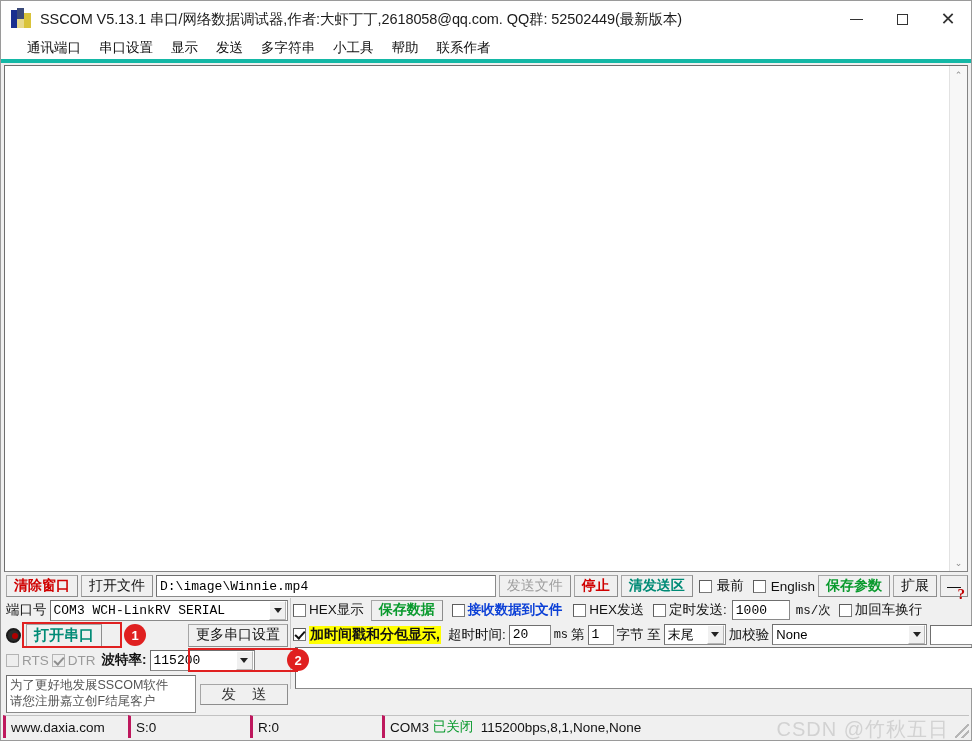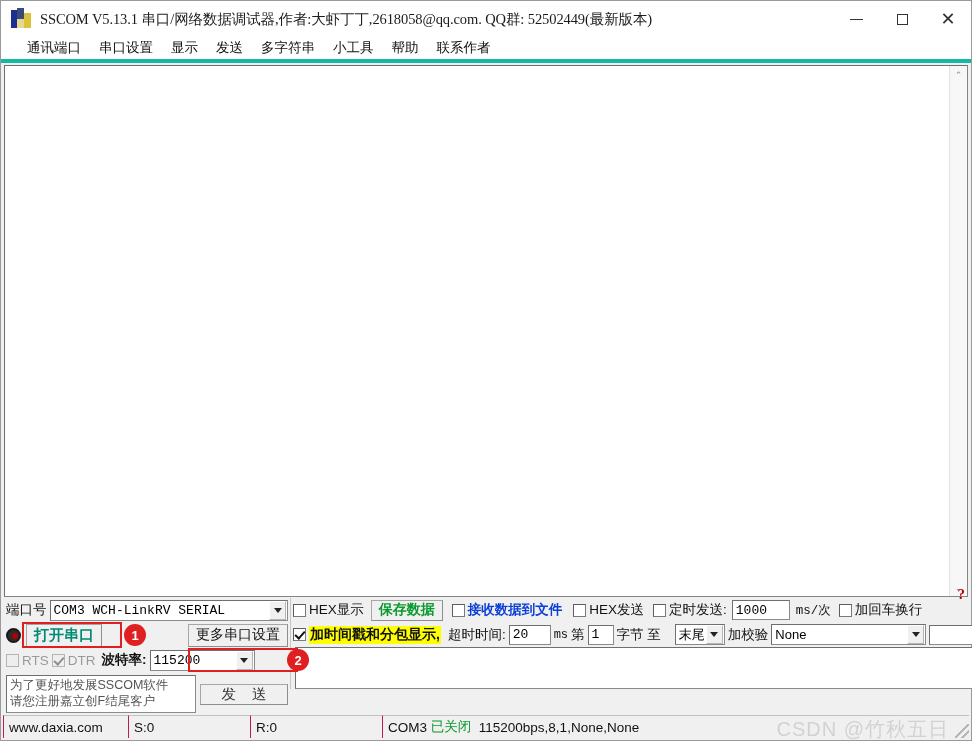--- a/index.html
+++ b/index.html
@@ -20,21 +20,20 @@
   }
 
   
   .titlebar {
     height: 36px;
     background: #ffffff;
     display: flex;
     align-items: center;
     flex: 0 0 36px;
     padding-left: 10px;
-    font-family: Liberation Serif, serif;
   }
   .app-icon {
     width: 22px; height: 22px;
     position: relative;
     flex: 0 0 22px;
     margin-right: 7px;
   }
   .app-icon .b1 { position:absolute; left:0; top:2px; width:6px; height:18px; background:#1a2f8f; }
   .app-icon .b2 { position:absolute; left:6px; top:0px; width:7px; height:20px; background:#3b4a7a; }
   .app-icon .b3 { position:absolute; left:13px; top:5px; width:7px; height:15px; background:#d9c33a; }
@@ -356,21 +355,21 @@
     flex: 0 0 26px;
     height: 26px;
     background: #f0f0f0;
     display: flex;
     align-items: stretch;
     position: relative;
     padding: 1px 2px 2px 2px;
   }
   .st-cell {
     background: #f0f0f0;
-    border-left: 1px solid #be185d;
+    border-left: 3px solid #be185d;
     border-top: 1px solid #c2c2c2;
     display: flex; align-items: center;
     padding-left: 5px;
     font-size: 13.5px;
     color: #111;
     white-space: nowrap;
     overflow: hidden;
   }
   .st-url { flex: 0 0 125px; }
   .st-s   { flex: 0 0 122px; }
@@ -444,20 +443,39 @@
       <div class="vscroll">
         <div class="arr">⌃</div>
         <div class="track"></div>
         <div class="arr">⌄</div>
       </div>
     </div>
   </div>
 
   <div class="bottom">
 
+    <div class="row-file">
+      <div class="btn red">清除窗口</div>
+      <div class="btn">打开文件</div>
+      <div class="txtinput filepath">D:\image\Winnie.mp4</div>
+      <div class="btn disabled">发送文件</div>
+      <div class="btn red">停止</div>
+      <div class="btn teal">清发送区</div>
+      <div style="display:flex;align-items:center;gap:5px;margin-left:3px;">
+        <span class="chk"></span>
+        <span class="lbl">最前</span>
+      </div>
+      <div style="display:flex;align-items:center;gap:5px;margin-left:6px;">
+        <span class="chk"></span>
+        <span class="lbl">English</span>
+      </div>
+      <div class="btn green">保存参数</div>
+      <div class="btn">扩展</div>
+      <div class="btn" style="padding:0 6px;">—</div>
+    </div>
 
     <div class="mid">
 
       <div class="left-col">
 
         <div class="lrow">
           <span class="lbl">端口号</span>
           <div class="combo" style="flex:1 1 auto;min-width:0;gap:28px;">
             <span class="cval">COM3 WCH-LinkRV SERIAL</span>
             <span class="arrowbox">
@@ -517,21 +535,21 @@
 
         <div class="lrow" style="height:25px;">
           <span class="chk on"></span>
           <span class="lbl bold hl-yellow" style="font-size:14px;">加时间戳和分包显示,</span>
           <span class="lbl" style="margin-left:4px;">超时时间:</span>
           <div class="numinput" style="width:42px;">20</div>
           <span class="lbl" style="font-family:'Liberation Mono',monospace;font-size:12px;">ms</span>
           <span class="lbl">第</span>
           <div class="numinput" style="width:26px;">1</div>
           <span class="lbl">字节 至</span>
-          <div class="combo" style="width:50px;margin-left:11px;">
+          <div class="combo" style="width:62px;">
             <span class="cval" style="font-family:'Liberation Sans',sans-serif;">末尾</span>
             <span class="arrowbox">
                 <span class="caret"></span>
               </span>
           </div>
           <span class="lbl">加校验</span>
           <div class="combo" style="width:155px;">
             <span class="cval" style="font-family:'Liberation Sans',sans-serif;">None</span>
             <span class="arrowbox">
                 <span class="caret"></span>

